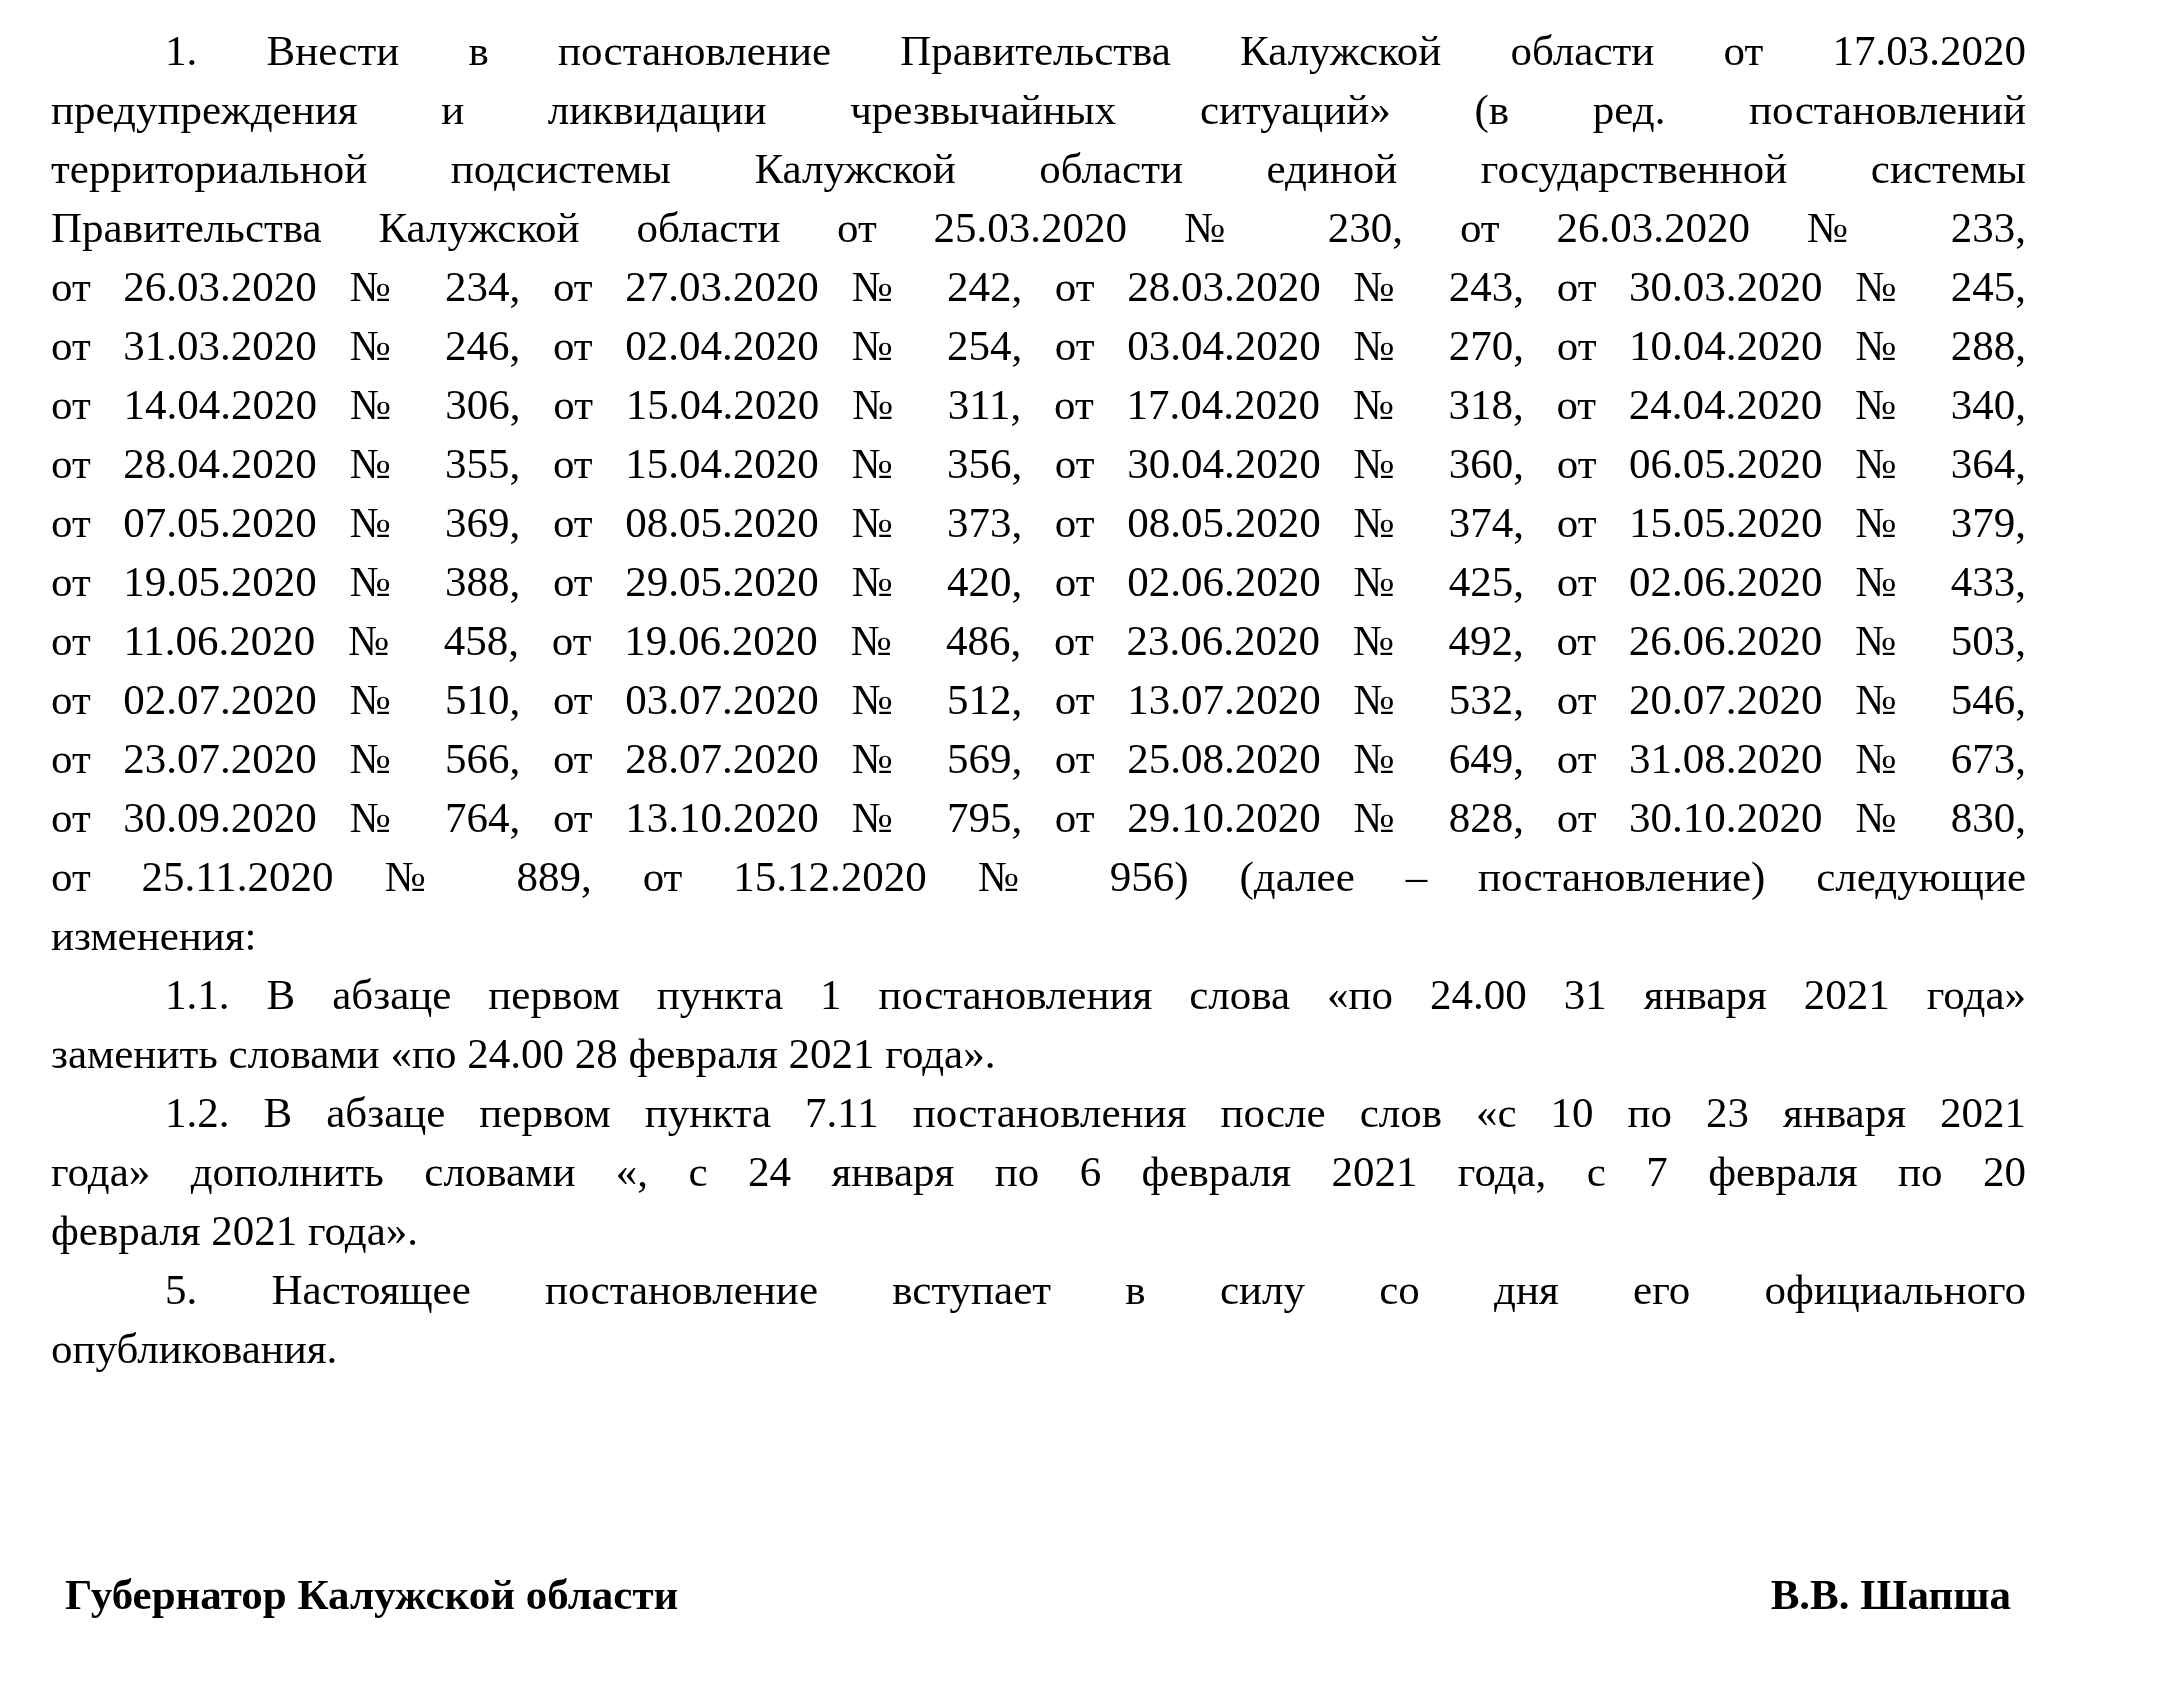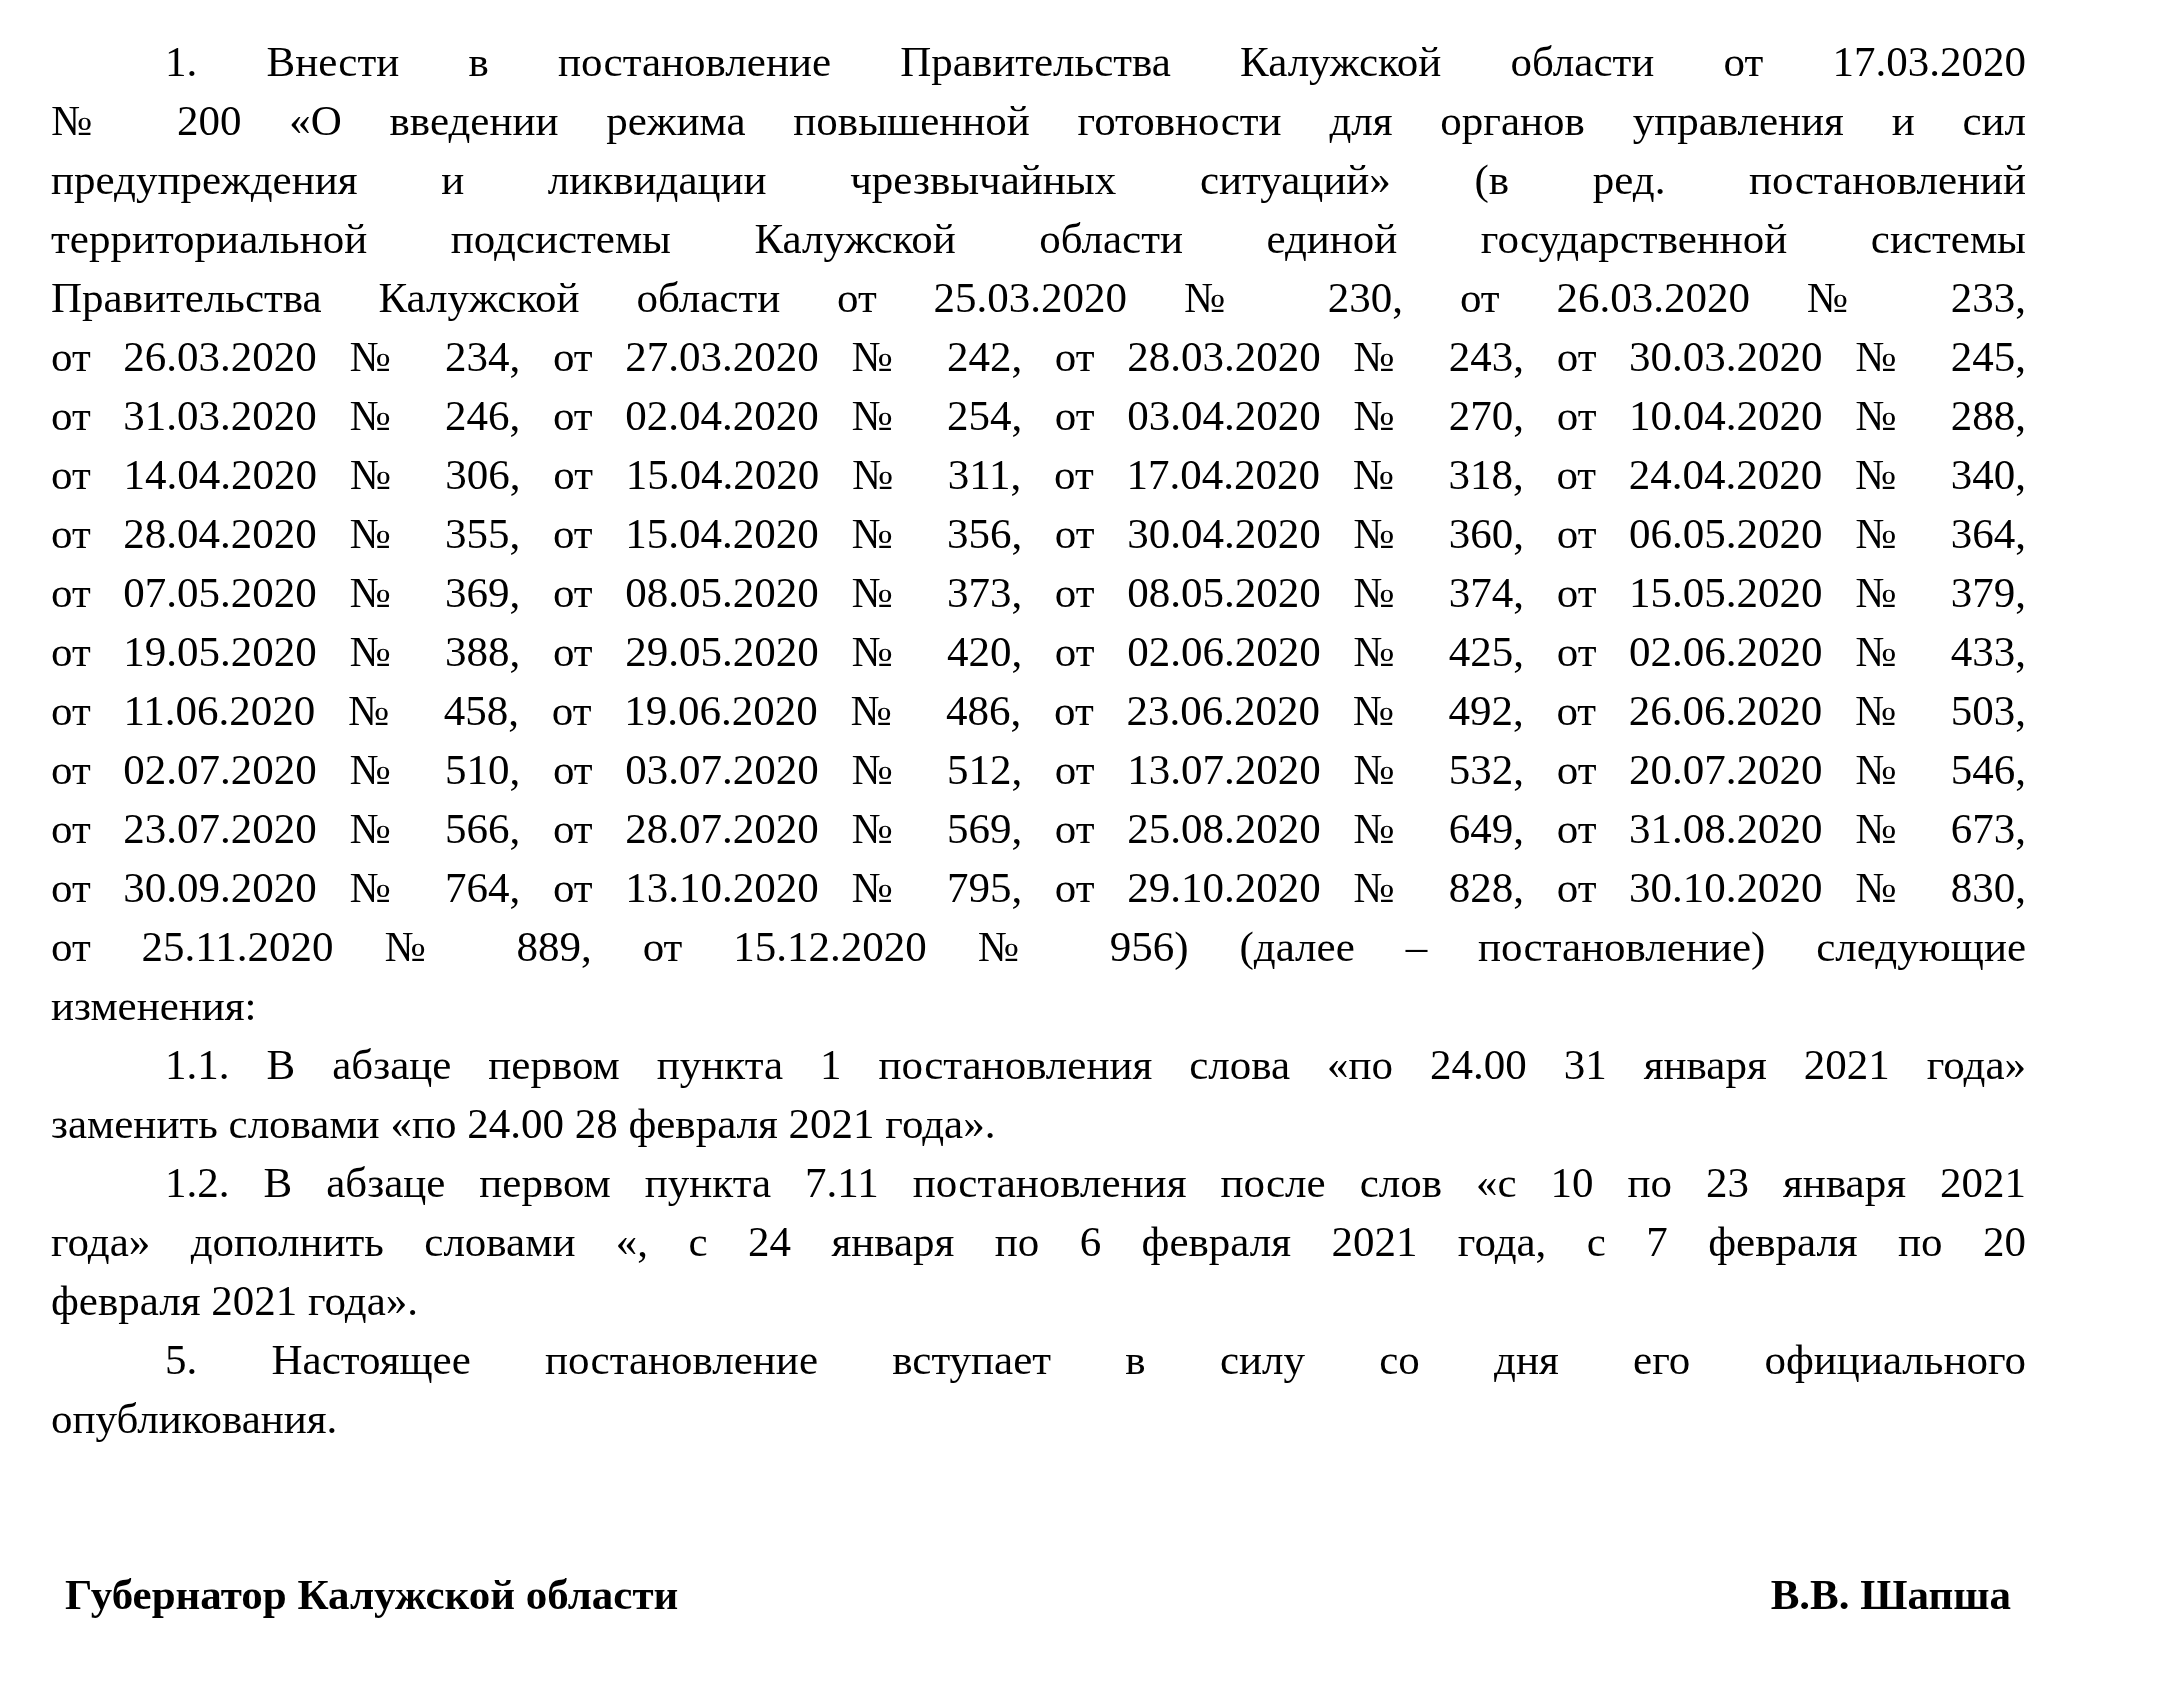--- a/index.html
+++ b/index.html
@@ -11,21 +11,21 @@
     width: 2184px;
     height: 1685px;
     overflow: hidden;
     position: relative;
     color: #000000;
     font-family: "Liberation Serif", "DejaVu Serif", serif;
   }
   .page {
     position: absolute;
     left: 51px;
-    top: 32px;
+    top: 21px;
     width: 1975px;
   }
   .line {
     font-size: 43px;
     line-height: 59px;
     height: 59px;
     white-space: nowrap;
     text-align: justify;
     text-align-last: justify;
     letter-spacing: 0;
@@ -46,21 +46,20 @@
   }
   .sig-left { left: 65px; }
   .sig-right { right: 173px; }
 </style>
 </head>
 <body>
 
 <div class="page">
   <div>
     <div class="line indent">1. Внести в постановление Правительства Калужской области от 17.03.2020</div>
-    <div class="line">№ 200 «О введении режима повышенной готовности для органов управления и сил</div>
     <div class="line">предупреждения и ликвидации чрезвычайных ситуаций» (в ред. постановлений</div>
     <div class="line">территориальной подсистемы Калужской области единой государственной системы</div>
     <div class="line">Правительства Калужской области от 25.03.2020 № 230, от 26.03.2020  № 233,</div>
     <div class="line">от 26.03.2020 № 234, от 27.03.2020 № 242, от 28.03.2020  № 243, от 30.03.2020 № 245,</div>
     <div class="line">от 31.03.2020 № 246, от 02.04.2020 № 254,   от 03.04.2020   № 270, от 10.04.2020 № 288,</div>
     <div class="line">от 14.04.2020 № 306, от 15.04.2020  № 311, от 17.04.2020 № 318, от 24.04.2020 № 340,</div>
     <div class="line">от 28.04.2020 № 355, от 15.04.2020 № 356, от 30.04.2020 № 360, от 06.05.2020 № 364,</div>
     <div class="line">от 07.05.2020 № 369, от 08.05.2020 № 373, от 08.05.2020 № 374, от 15.05.2020 № 379,</div>
     <div class="line">от 19.05.2020 № 388, от 29.05.2020 № 420, от 02.06.2020 № 425, от 02.06.2020 № 433,</div>
     <div class="line">от 11.06.2020 № 458, от 19.06.2020  № 486, от 23.06.2020 № 492, от 26.06.2020 № 503,</div>

